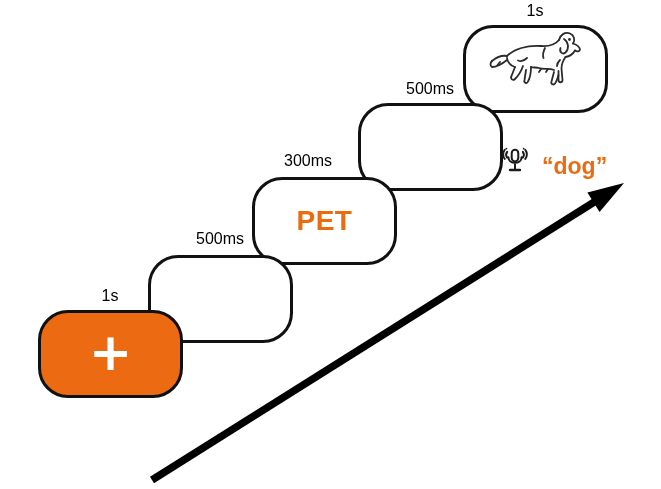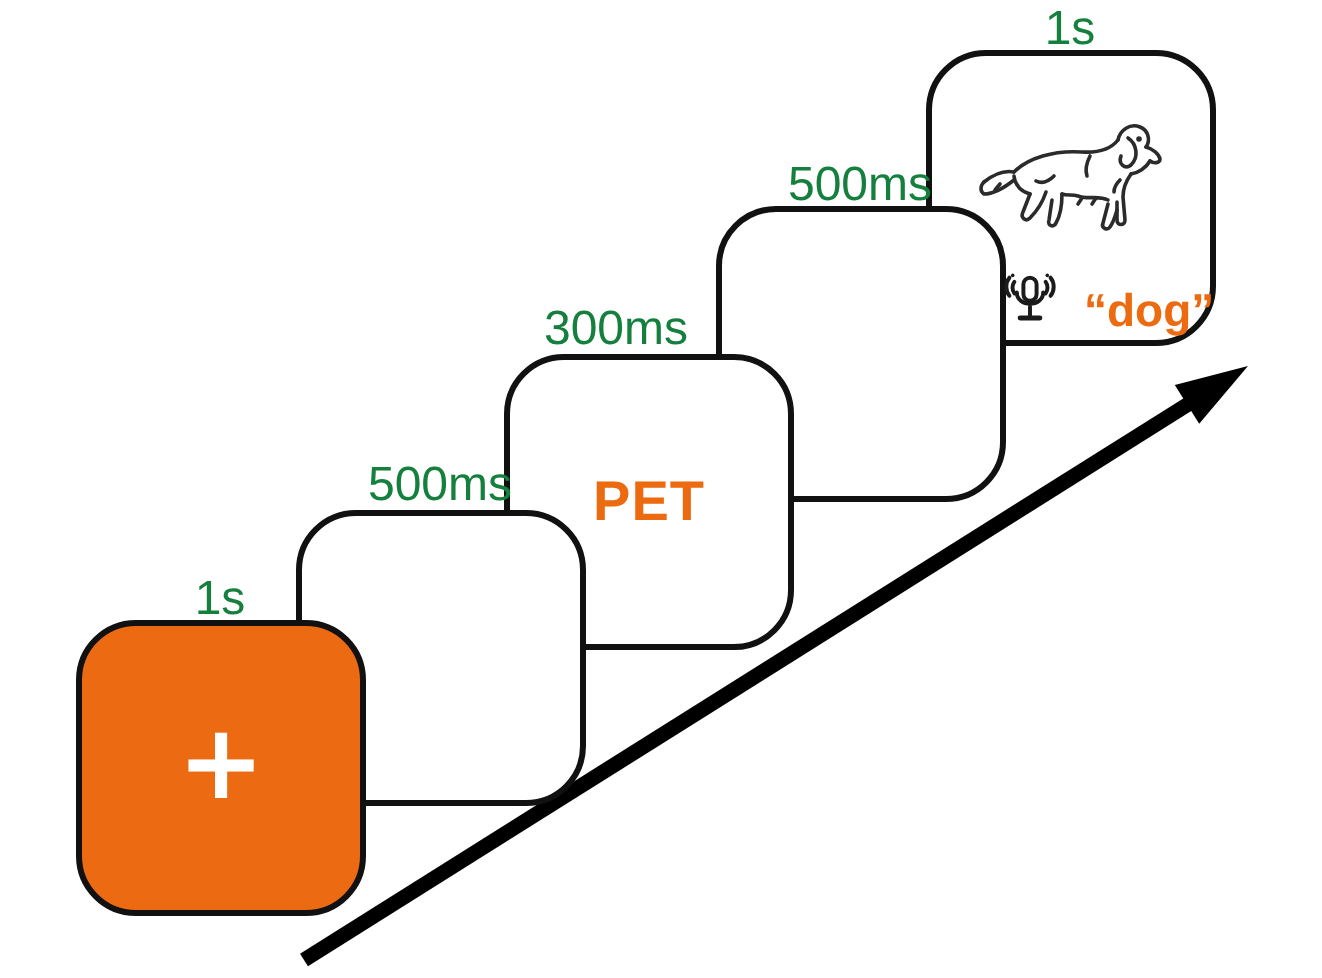--- a/index.html
+++ b/index.html
@@ -2,48 +2,48 @@
 <html><head>
 <meta charset="utf-8">
 <style>
   html,body{margin:0;padding:0;background:#ffffff;}
   .stage{
     position:relative;width:661px;height:489px;background:#fff;overflow:hidden;
     font-family:"Liberation Sans",sans-serif;
   }
   .arrow-layer{position:absolute;left:0;top:0;width:661px;height:489px;z-index:5;}
   .card{
-    position:absolute;width:145px;height:148px;box-sizing:border-box;
+    position:absolute;width:145px;height:88px;box-sizing:border-box;
     border:3px solid #111;border-radius:30px;background:#fff;
     display:flex;align-items:center;justify-content:center;
   }
   .card.c1{left:38px;top:310px;z-index:50;background:#EC6A12;}
   .card.c2{left:148px;top:255px;z-index:40;}
   .card.c3{left:252px;top:177px;z-index:30;}
   .card.c4{left:358px;top:103px;z-index:20;}
   .card.c5{left:463px;top:25px;z-index:10;}
   .duration{
     position:absolute;transform:translateX(-50%);
-    font-size:24px;line-height:1;color:#15803d;white-space:nowrap;z-index:60;
+    font-size:16px;line-height:1;color:#000000;white-space:nowrap;z-index:60;
   }
   .d1{left:110px;top:288px;}
   .d2{left:220px;top:231px;}
   .d3{left:308px;top:153px;}
   .d4{left:430px;top:81px;}
   .d5{left:535px;top:3px;}
   .plus{
     font-family:"DejaVu Sans",sans-serif;font-weight:700;font-size:52px;
     line-height:1;color:#fff;margin-top:-4px;
   }
   .word{
     font-size:28px;font-weight:700;color:#ED6B10;letter-spacing:0.5px;
   }
   .dog-svg{margin:-14px 0 0 4px;}
   .response{
-    position:absolute;left:501px;top:136px;z-index:55;
+    position:absolute;left:501px;top:147px;z-index:55;
     display:flex;align-items:flex-start;gap:13px;justify-content:space-between;
   }
   .response-word{
     font-size:23px;font-weight:700;color:#ED6B10;line-height:1;margin-top:8px;
     white-space:nowrap;
   }
 </style>
 </head>
 <body>
 

